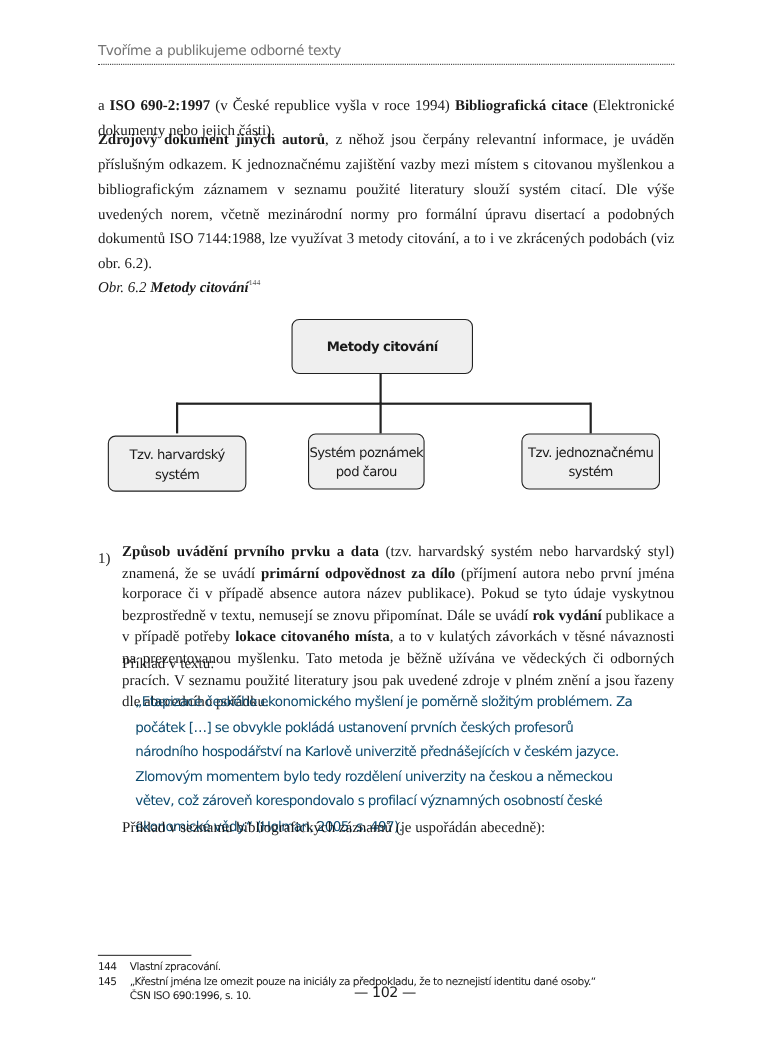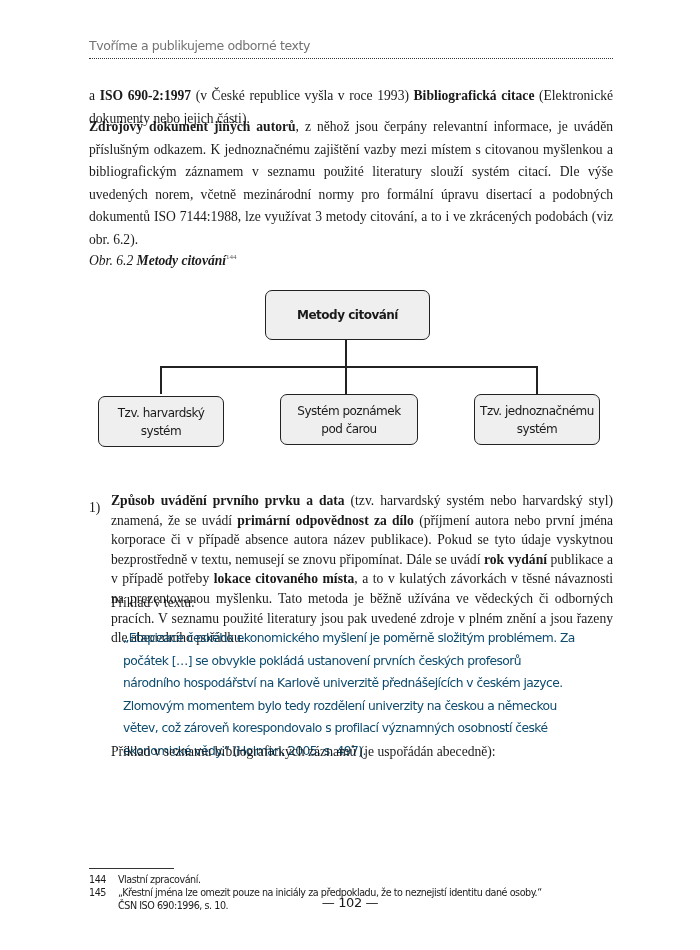--- a/index.html
+++ b/index.html
@@ -22,21 +22,21 @@
 
   .diagram { position: absolute; left: 0; top: 280px; width: 700px; height: 180px; }
   .box {
     position: absolute; background: #efefef; border: 1.6px solid #222; border-radius: 7px;
     display: flex; align-items: center; justify-content: center; text-align: center;
     font-family: "DejaVu Sans", sans-serif; font-size: 12px; letter-spacing: -0.5px; line-height: 18px; color: #1a1a1a;
     box-sizing: border-box;
   }
   .box.root { left: 265px; top: 10px; width: 165px; height: 50px; font-weight: bold; }
   .box.c1 { left: 98px; top: 116px; width: 126px; height: 51px; }
-  .box.c2 { left: 280px; top: 114px; width: 138px; height: 51px; }
+  .box.c2 { left: 280px; top: 114px; width: 106px; height: 51px; }
   .box.c3 { left: 474px; top: 114px; width: 126px; height: 51px; }
   .line { position: absolute; background: #222; }
 
   .list-num { position: absolute; left: 89px; top: 497px; }
   .list-body { position: absolute; left: 111px; width: 502px; text-align: justify; margin: 0; }
   .example-label { position: absolute; left: 111px; text-align: right; }
   .quote {
     position: absolute; left: 123px; width: 456px; margin: 0;
     font-family: "DejaVu Sans", sans-serif; font-size: 12.3px; letter-spacing: -0.55px; line-height: 22.6px; color: #0c4a6e;
   }
@@ -50,21 +50,21 @@
 </style>
 </head>
 <body>
 
 <div class="page">
 
   <div class="running-head">Tvoříme a publikujeme odborné texty</div>
   <div class="head-rule"></div>
 
   <p class="para serif" style="top:85px;">
-    <span>a </span><b>ISO 690-2:1997</b><span> (v České republice vyšla v roce 1993) </span><b>Bibliografická citace</b><span> (Elektronické dokumenty nebo jejich části).</span>
+    <span>a </span><b>ISO 690-2:1997</b><span> (v České republice vyšla v roce 1994) </span><b>Bibliografická citace</b><span> (Elektronické dokumenty nebo jejich části).</span>
   </p>
 
   <p class="para serif" style="top:116px;">
     <b>Zdrojový dokument jiných autorů</b><span>, z něhož jsou čerpány relevantní informace, je uváděn příslušným odkazem. K jednoznačnému zajištění vazby mezi místem s citovanou myšlenkou a bibliografickým záznamem v seznamu použité literatury slouží systém citací. Dle výše uvedených norem, včetně mezinárodní normy pro formální úpravu disertací a podobných dokumentů ISO 7144:1988, lze využívat 3 metody citování, a to i ve zkrácených podobách (viz obr. 6.2).</span>
   </p>
 
   <div class="caption">
     <span>Obr. 6.2 </span><b>Metody citování</b><sup>144</sup>
   </div>
 

